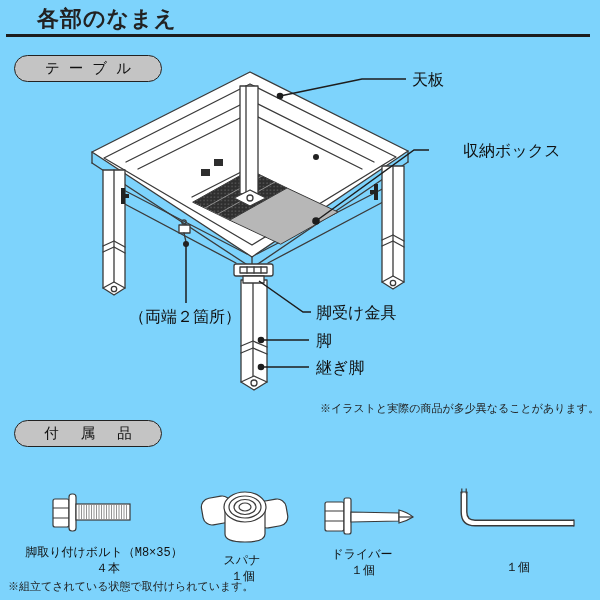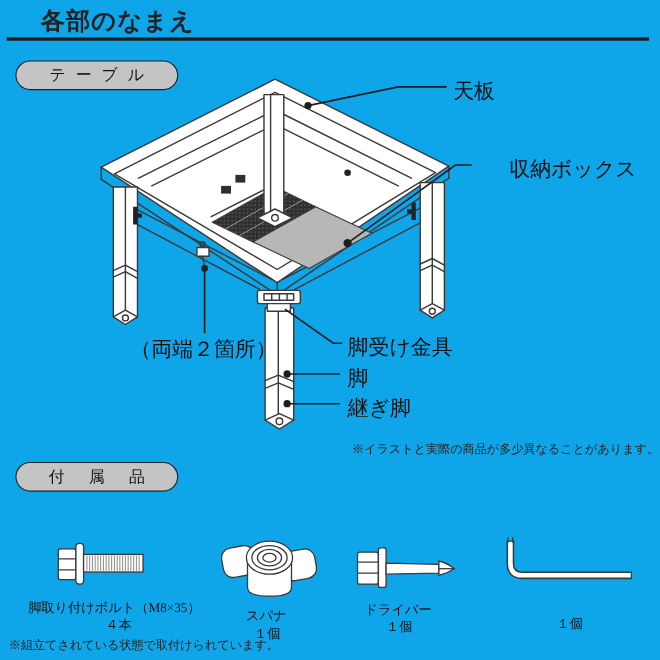--- a/index.html
+++ b/index.html
@@ -1,27 +1,27 @@
 <!DOCTYPE html>
 <html><head>
 <meta charset="utf-8">
 <style>
   html,body{margin:0;padding:0;background:#fff;}
-  .page{position:relative;width:600px;height:600px;background:#0ea5e9;overflow:hidden;
-        font-family:Liberation Serif, serif;color:#111;}
+  .page{position:relative;width:600px;height:600px;background:#7dd3fc;overflow:hidden;
+        font-family:Liberation Mono, monospace;color:#111;}
   .abs{position:absolute;white-space:nowrap;}
   .page-title{left:37px;top:4px;font-size:22px;font-weight:bold;color:#222;letter-spacing:1px;}
   .title-rule{left:6px;top:34px;width:584px;height:3px;background:#1c1c1c;}
   .pill{left:14px;width:148px;height:27px;background:#c4c4c4;border:1.6px solid #222;
         border-radius:15px;display:flex;align-items:center;justify-content:center;
         font-size:14.5px;color:#111;box-sizing:border-box;}
   .pill-table{top:55px;letter-spacing:9px;padding-left:9px;justify-content:center;}
   .pill-acc{top:420px;letter-spacing:22px;padding-left:22px;}
   .diagram-svg{position:absolute;left:0;top:0;width:600px;height:600px;pointer-events:none;}
-  .label{font-size:19px;color:#101010;}
+  .label{font-size:16px;color:#101010;}
   .label-2line{text-align:center;line-height:27px;}
   .note{font-size:11px;color:#222;}
   .cap{font-size:12px;color:#111;transform:translateX(-50%);text-align:center;}
   .cap-small{font-size:11px;}
 </style>
 </head>
 <body>
 
 <div class="page">
 

